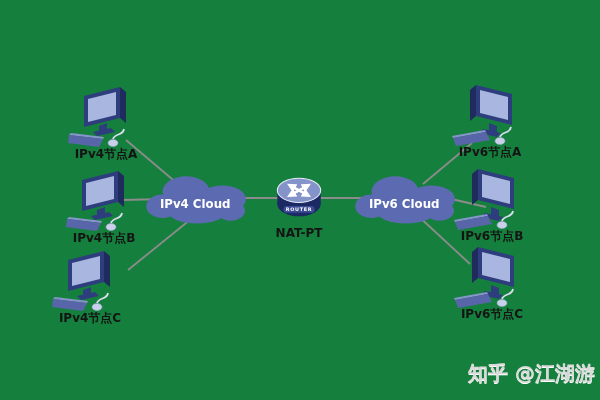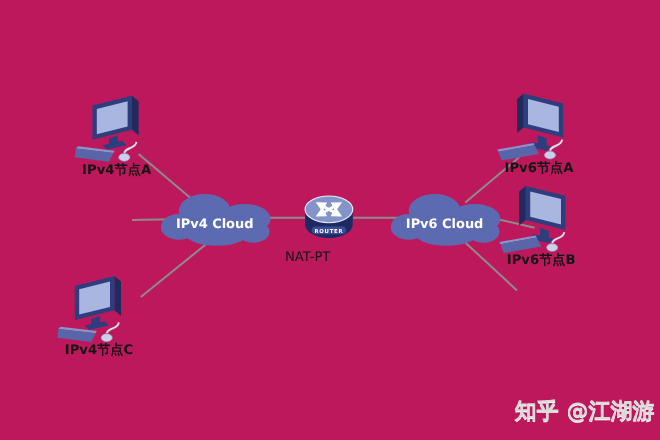--- a/index.html
+++ b/index.html
@@ -1,32 +1,32 @@
 <!DOCTYPE html>
 <html><head>
 <meta charset="utf-8">
 <style>
   html,body{margin:0;padding:0;background:#fff;}
   .stage{
-    position:relative;width:600px;height:400px;background:#be185d;
+    position:relative;width:600px;height:400px;background:#15803d;
     overflow:hidden;font-family:"DejaVu Sans","Liberation Sans",sans-serif;
   }
   .links{position:absolute;left:0;top:0;width:600px;height:400px;}
   .node{position:absolute;width:84px;text-align:center;}
   .node svg.pc{display:block;margin:0 auto;width:76px;height:66px;}
   .nlabel{
     margin-top:-4px;font-size:12px;font-weight:700;color:#141414;
     white-space:nowrap;letter-spacing:0px;
   }
   .cloud{position:absolute;width:110px;height:58px;}
   .cloud text{font-family:"DejaVu Sans","Liberation Sans",sans-serif;}
   .router-box{position:absolute;left:271px;top:173px;width:56px;height:52px;}
   .router-label{
-    position:absolute;left:259px;top:226px;width:80px;
-    font-size:12px;font-weight:400;color:#141414;
+    position:absolute;left:259px;top:226px;width:80px;text-align:center;
+    font-size:12px;font-weight:700;color:#141414;
   }
   .watermark{
     position:absolute;left:468px;top:360px;width:140px;
     font-size:20px;font-weight:600;color:#d9d9d9;white-space:nowrap;
     text-shadow:0 1px 0 #ffffff;
   }
   .defs-hidden{position:absolute;width:0;height:0;overflow:hidden;}
 </style>
 </head>
 <body>
@@ -72,38 +72,50 @@
       <line x1="416" y1="214" x2="470" y2="264"></line>
     </g>
   </svg>
 
   <div class="node" style="left:64px;top:84px;">
     <svg class="pc">
         <use href="#pc-left"></use>
       </svg>
     <div class="nlabel">IPv4节点A</div>
   </div>
+  <div class="node" style="left:62px;top:168px;">
+    <svg class="pc">
+        <use href="#pc-left"></use>
+      </svg>
+    <div class="nlabel">IPv4节点B</div>
+  </div>
   <div class="node" style="left:48px;top:248px;">
     <svg class="pc">
         <use href="#pc-left"></use>
       </svg>
     <div class="nlabel">IPv4节点C</div>
   </div>
 
   <div class="node" style="left:448px;top:82px;">
     <svg class="pc">
         <use href="#pc-right"></use>
       </svg>
     <div class="nlabel">IPv6节点A</div>
   </div>
   <div class="node" style="left:450px;top:166px;">
     <svg class="pc">
         <use href="#pc-right"></use>
       </svg>
     <div class="nlabel">IPv6节点B</div>
+  </div>
+  <div class="node" style="left:450px;top:244px;">
+    <svg class="pc">
+        <use href="#pc-right"></use>
+      </svg>
+    <div class="nlabel">IPv6节点C</div>
   </div>
 
   <svg class="cloud" style="left:142px;top:170px;" viewBox="0 0 120 64">
     <g fill="#5b6ab1">
       <ellipse cx="22" cy="40" rx="18" ry="13"></ellipse>
       <ellipse cx="48" cy="24" rx="26" ry="17"></ellipse>
       <ellipse cx="88" cy="32" rx="26" ry="15"></ellipse>
       <ellipse cx="60" cy="44" rx="34" ry="15"></ellipse>
       <ellipse cx="97" cy="45" rx="16" ry="11"></ellipse>
     </g>

